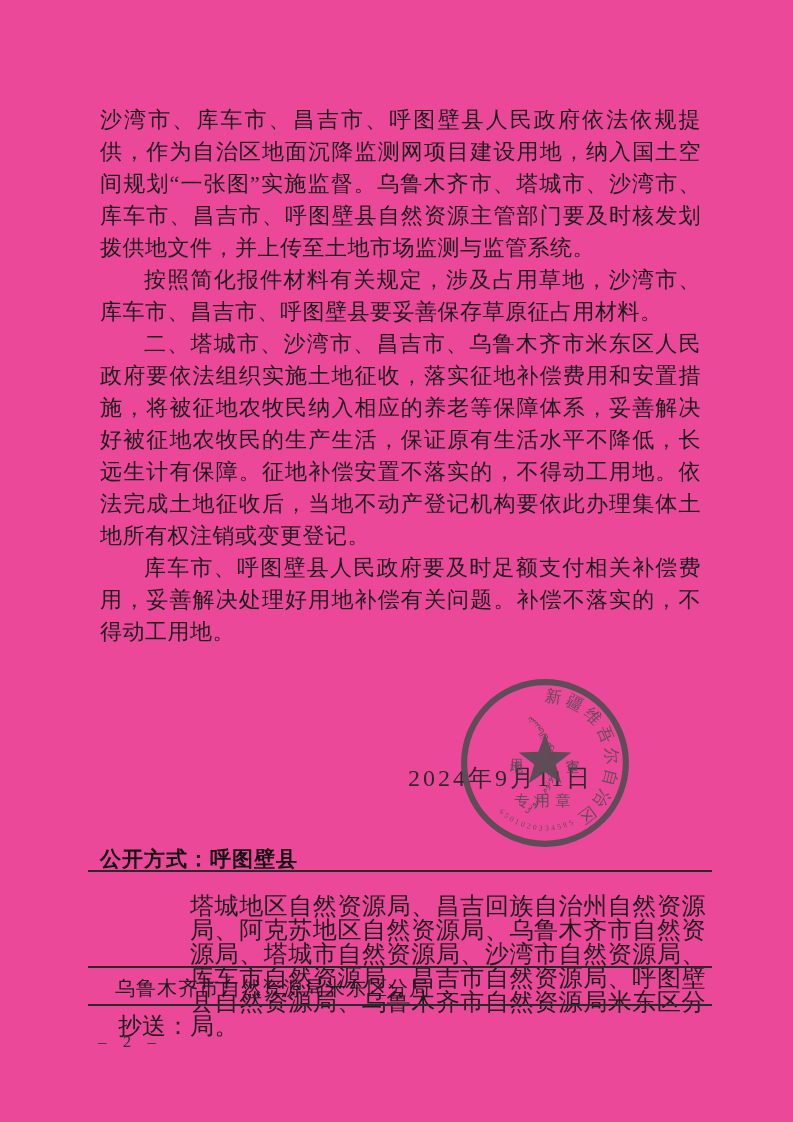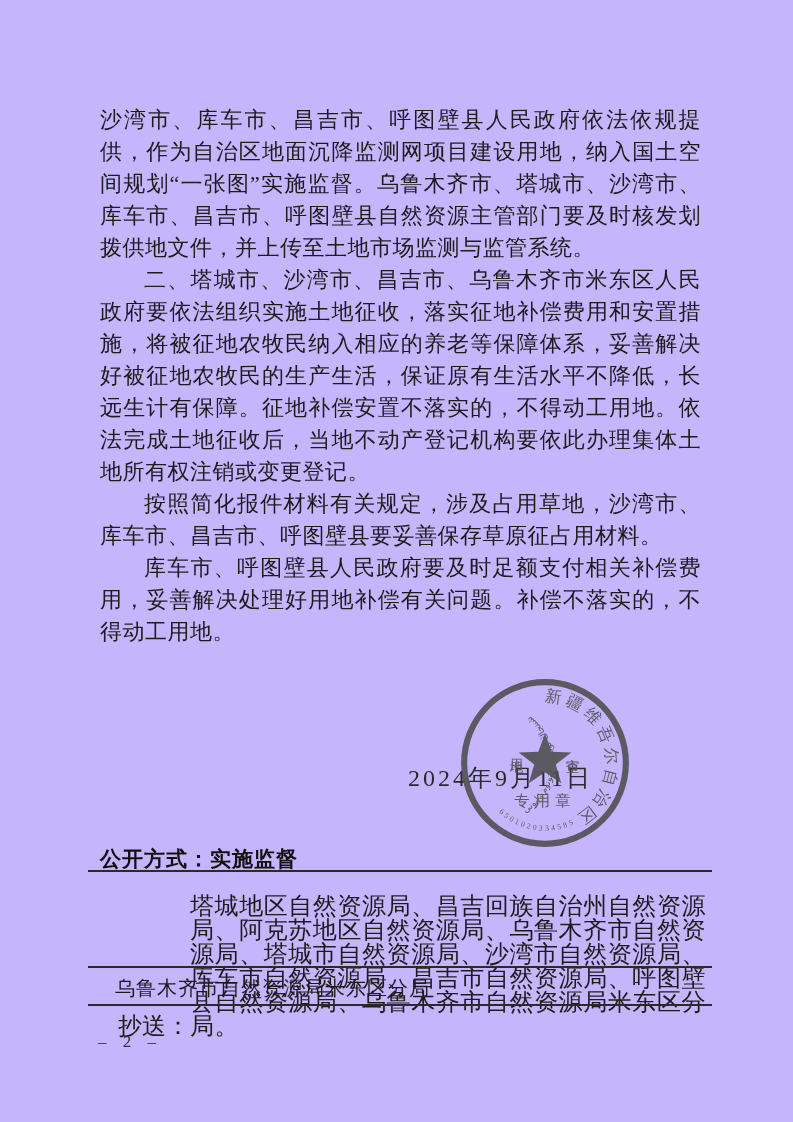--- a/index.html
+++ b/index.html
@@ -1,21 +1,21 @@
 <!DOCTYPE html>
 <html><head>
 <meta charset="utf-8">
 <style>
   * { margin: 0; padding: 0; box-sizing: border-box; }
   html, body { background: #ffffff; }
   .page {
     position: relative;
     width: 793px;
     height: 1122px;
-    background: #c4b5fd;
+    background: #ec4899;
     overflow: hidden;
     font-family: "Liberation Serif", "DejaVu Serif", serif;
     color: #1c1c1c;
   }
   
   .doc-body {
     position: absolute;
     left: 100px;
     top: 104px;
     width: 601px;
@@ -111,22 +111,22 @@
     color: #333;
   }
 </style>
 </head>
 <body>
 
 <div class="page">
 
   <main class="doc-body">
     <p class="para no-indent">沙湾市、库车市、昌吉市、呼图壁县人民政府依法依规提供，作为自治区地面沉降监测网项目建设用地，纳入国土空间规划“一张图”实施监督。乌鲁木齐市、塔城市、沙湾市、库车市、昌吉市、呼图壁县自然资源主管部门要及时核发划拨供地文件，并上传至土地市场监测与监管系统。</p>
+    <p class="para">按照简化报件材料有关规定，涉及占用草地，沙湾市、库车市、昌吉市、呼图壁县要妥善保存草原征占用材料。</p>
     <p class="para">二、塔城市、沙湾市、昌吉市、乌鲁木齐市米东区人民政府要依法组织实施土地征收，落实征地补偿费用和安置措施，将被征地农牧民纳入相应的养老等保障体系，妥善解决好被征地农牧民的生产生活，保证原有生活水平不降低，长远生计有保障。征地补偿安置不落实的，不得动工用地。依法完成土地征收后，当地不动产登记机构要依此办理集体土地所有权注销或变更登记。</p>
-    <p class="para">按照简化报件材料有关规定，涉及占用草地，沙湾市、库车市、昌吉市、呼图壁县要妥善保存草原征占用材料。</p>
     <p class="para">库车市、呼图壁县人民政府要及时足额支付相关补偿费用，妥善解决处理好用地补偿有关问题。补偿不落实的，不得动工用地。</p>
   </main>
 
   <div class="date-line">2024年9月11日</div>
 
   <div class="seal">
     <svg viewBox="0 0 170 170" xmlns="http://www.w3.org/2000/svg">
       <defs>
         <path id="ringArcTop" d="M 69.5 27 A 60 60 0 1 1 100.5 143" fill="none"></path>
         <path id="ringArcLeft" d="M 61 136 A 56 56 0 0 0 61 34" fill="none"></path>
@@ -143,21 +143,21 @@
       <text x="57" y="70" font-size="13" fill="#4d4d4d" writing-mode="tb" letter-spacing="2">用地</text>
       <text x="112" y="70" font-size="13" fill="#4d4d4d" writing-mode="tb" letter-spacing="2">审查</text>
       <text x="85" y="127" font-size="15" fill="#4d4d4d" text-anchor="middle" letter-spacing="5">专用章</text>
       <text font-size="7.5" fill="#4d4d4d" letter-spacing="2.5">
         <textPath href="#ringArcBottom" startOffset="14%">6501020334585</textPath>
       </text>
     </svg>
   </div>
 
   <div class="publicity">
-    <span>公开方式：</span><span>实施监督</span>
+    <span>公开方式：</span><span>呼图壁县</span>
   </div>
 
   <div class="rule rule-1"></div>
 
   <div class="cc">
     <span class="cc-label">抄送：</span>
     <div class="cc-text">塔城地区自然资源局、昌吉回族自治州自然资源局、阿克苏地区自然资源局、乌鲁木齐市自然资源局、塔城市自然资源局、沙湾市自然资源局、库车市自然资源局、昌吉市自然资源局、呼图壁县自然资源局、乌鲁木齐市自然资源局米东区分局。</div>
   </div>
 
   <div class="rule rule-2"></div>

